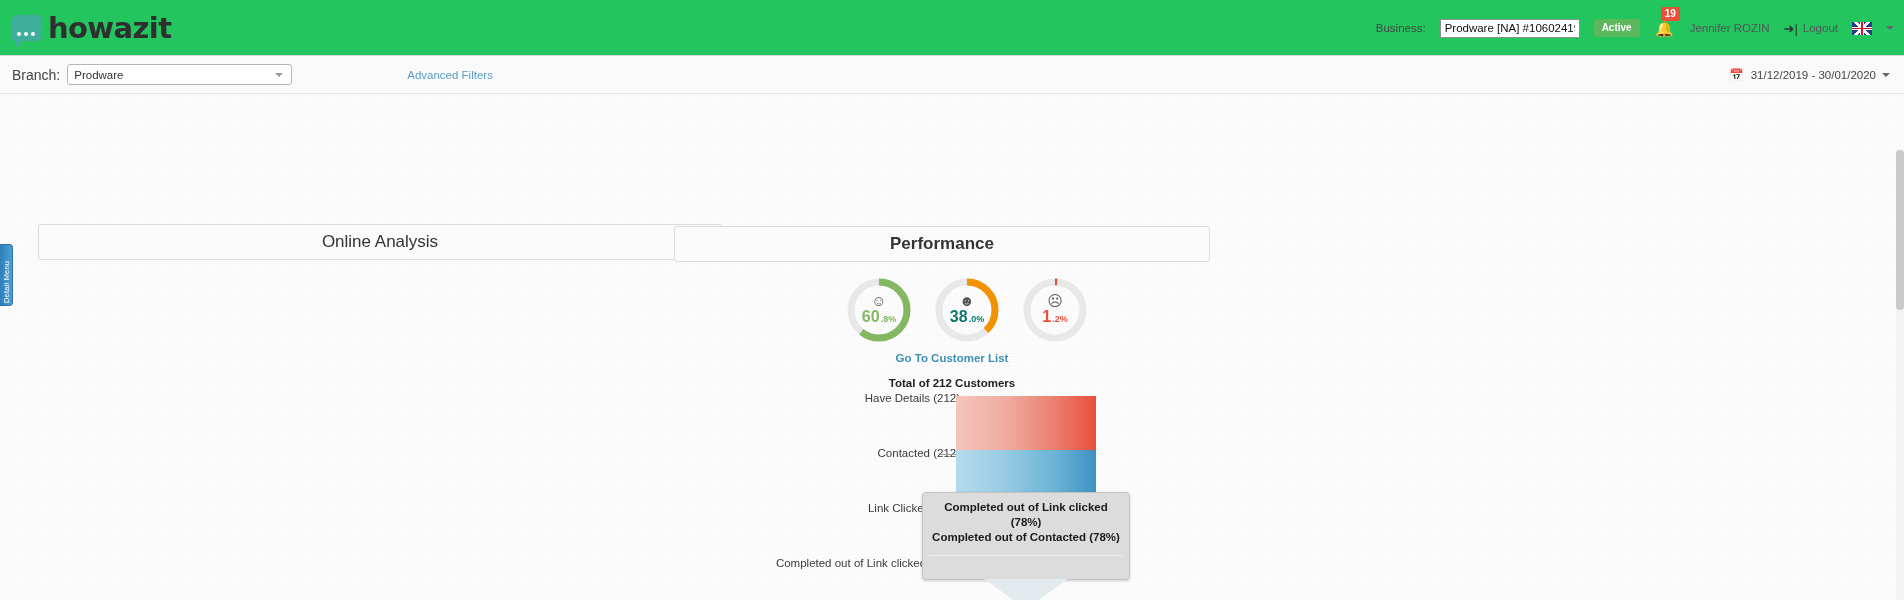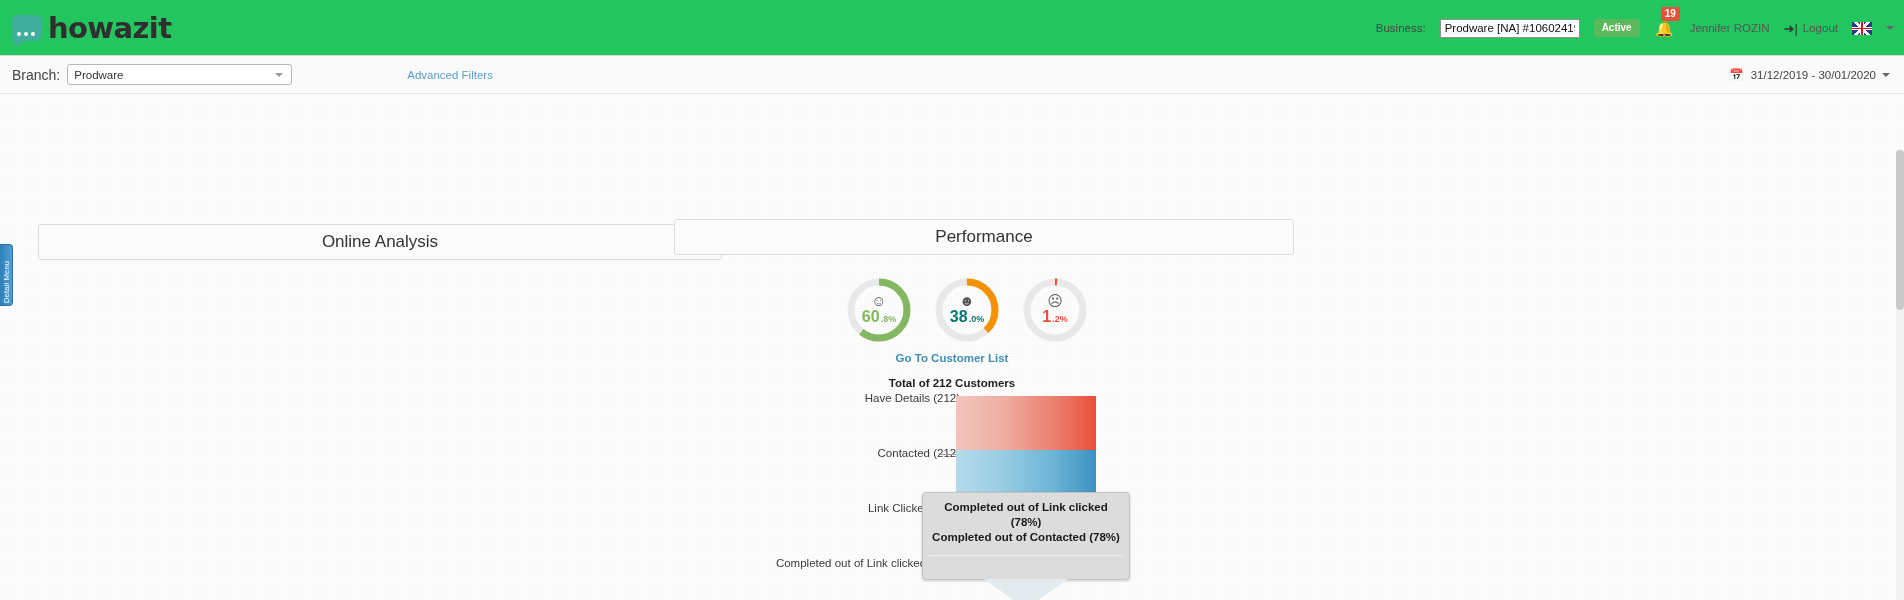--- a/index.html
+++ b/index.html
@@ -197,21 +197,21 @@
     border: 1px solid #dcdcdc;
     border-radius: 3px;
     display: flex;
     align-items: center;
     justify-content: center;
     font-size: 17px;
     color: #333;
     font-weight: normal;
   }
   #panel-online { left: 38px;  top: 130px; width: 684px; }
-  #panel-perf   { left: 674px; top: 125px; width: 620px; }
+  #panel-perf   { left: 674px; top: 132px; width: 536px; font-weight: bold; }
 
   
   .gauges {
     position: absolute;
     left: 845px; top: 182px;
     display: flex;
     gap: 20px;
   }
   .gauge { position: relative; width: 68px; height: 68px; }
   .gauge svg { position: absolute; inset: 0; }

